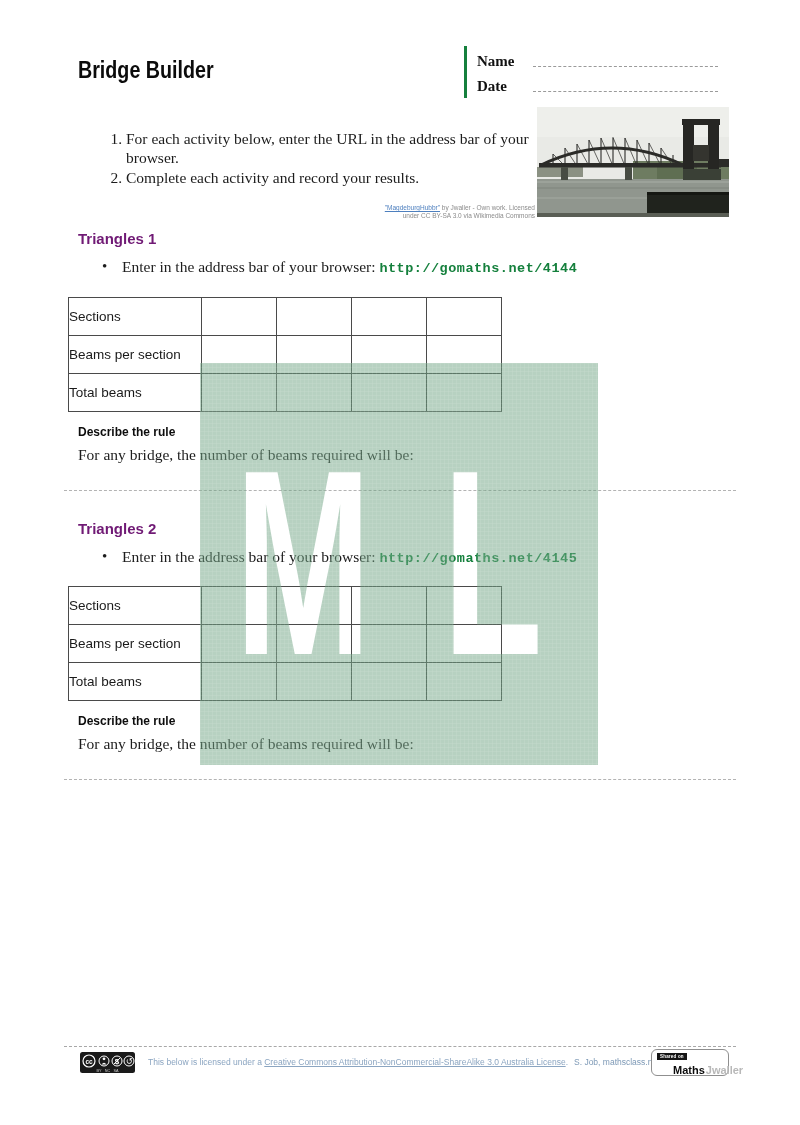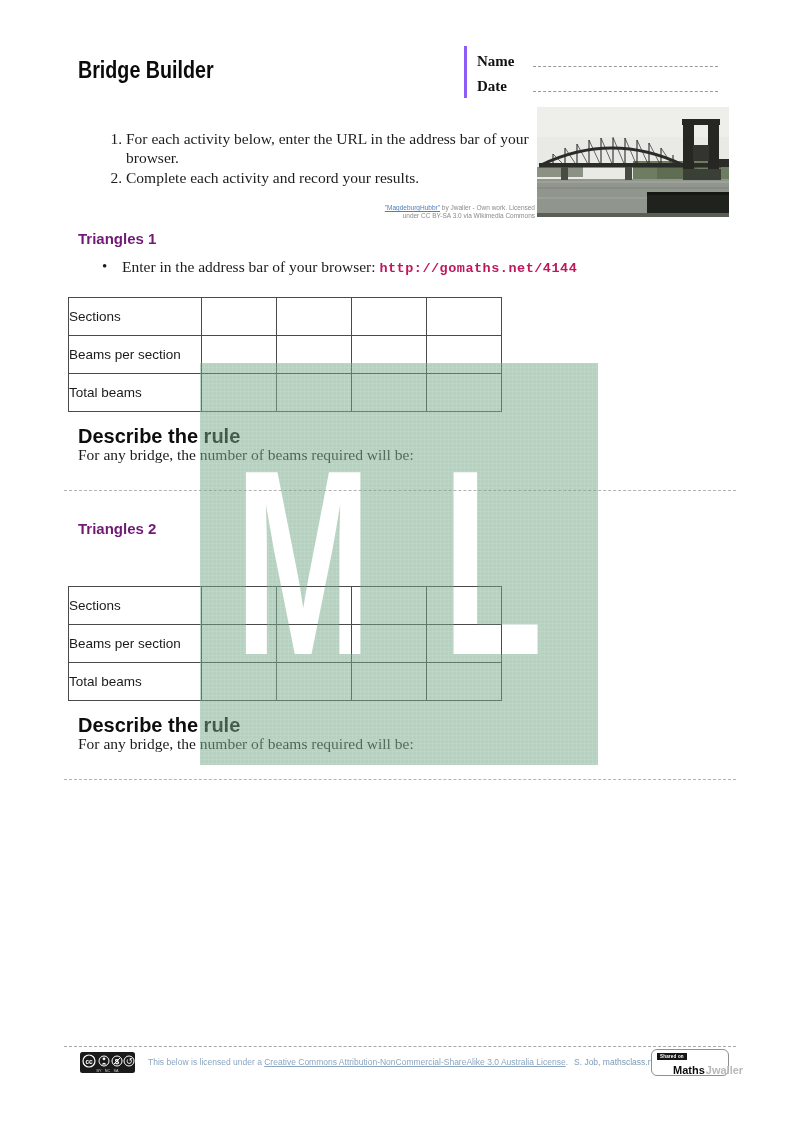--- a/index.html
+++ b/index.html
@@ -10,21 +10,21 @@
   }
   
   .doc-title {
     position:absolute; left:78px; top:56px;
     font-family:"Liberation Sans", sans-serif; font-weight:bold;
     font-size:24px; color:#0b0b0b; letter-spacing:0px;
     transform:scaleX(0.82); transform-origin:left center; white-space:nowrap;
   }
   .namedate {
     position:absolute; left:464px; top:46px; width:256px; height:52px;
-    border-left:3px solid #8b5cf6; padding-left:10px; box-sizing:border-box;
+    border-left:3px solid #15803d; padding-left:10px; box-sizing:border-box;
   }
   .nd-row { display:flex; align-items:flex-end; height:24px; margin-bottom:1px; }
   .nd-label { font-weight:bold; font-size:15px; width:44px; color:#111; }
   .nd-line { flex:1; border-bottom:1px dashed #9a9a9a; margin:0 2px 3px 12px; }
   
   .instructions { position:absolute; left:92px; top:126px; width:452px;
     font-size:15.5px; line-height:18.5px; }
   .instructions ol { margin:4px; padding-left:30px; }
   .instructions li { margin-bottom:2px; }
   .photo { position:absolute; left:537px; top:107px; width:192px; height:110px; }
@@ -38,33 +38,33 @@
   
   .act-heading {
     position:absolute; left:78px;
     font-family:"Liberation Sans", sans-serif; font-weight:bold;
     font-size:15px; color:#701a75;
   }
   .bullet-line { position:absolute; left:100px; font-size:15.5px; padding-left:22px; }
   .bullet-line::before { content:"\2022"; position:absolute; left:2px; top:0; font-size:15px; }
   .url {
     font-family:"Liberation Mono","DejaVu Sans Mono",monospace;
-    font-weight:bold; font-size:13.5px; letter-spacing:0.5px; color:#be185d;
+    font-weight:bold; font-size:13.5px; letter-spacing:0.5px; color:#15803d;
   }
   table.beam-table {
     position:absolute; left:68px; border-collapse:collapse;
     font-family:"Liberation Sans", sans-serif; font-size:13.5px; color:#1a1a1a;
   }
   table.beam-table td { border:1.4px solid #4a4a4a; height:37px; padding:0; }
   td.row-label { width:132px; padding-left:9px; }
   td.data-cell { width:74px; }
   .rule-heading {
     position:absolute; left:78px;
     font-family:"Liberation Sans", sans-serif; font-weight:bold;
-    font-size:20px; color:#0d0d0d;
+    font-size:12px; color:#0d0d0d;
   }
   .rule-prompt { position:absolute; left:78px; font-size:15.5px; }
   .dashed-sep { position:absolute; left:64px; width:672px; border-top:1px dashed #b3b3b3; }
   
   .watermark { position:absolute; left:200px; top:363px; pointer-events:none; }
   
   .footer-sep { position:absolute; left:64px; top:1046px; width:672px; border-top:1px dashed #a8a8a8; }
   .cc-badge { position:absolute; left:80px; top:1052px; }
   .license-line {
     position:absolute; left:148px; top:1057px;
@@ -203,20 +203,23 @@
       <td class="data-cell"></td>
     </tr>
   </tbody>
     </table>
   <div class="rule-heading" style="top:425px;">Describe the rule</div>
   <div class="rule-prompt" style="top:446px;">For any bridge, the number of beams required will be:</div>
 
   <div class="dashed-sep" style="top:490px;"></div>
 
   <div class="act-heading" style="top:520px;">Triangles 2</div>
+  <div class="bullet-line" style="top:548px;">
+    <span>Enter in the address bar of your browser: </span><span class="url">http://gomaths.net/4145</span>
+  </div>
   <table class="beam-table" style="top:586px;">
     <tbody>
         <tr>
       <td class="row-label">Sections</td>
       <td class="data-cell"></td>
       <td class="data-cell"></td>
       <td class="data-cell"></td>
       <td class="data-cell"></td>
     </tr>
     <tr>

